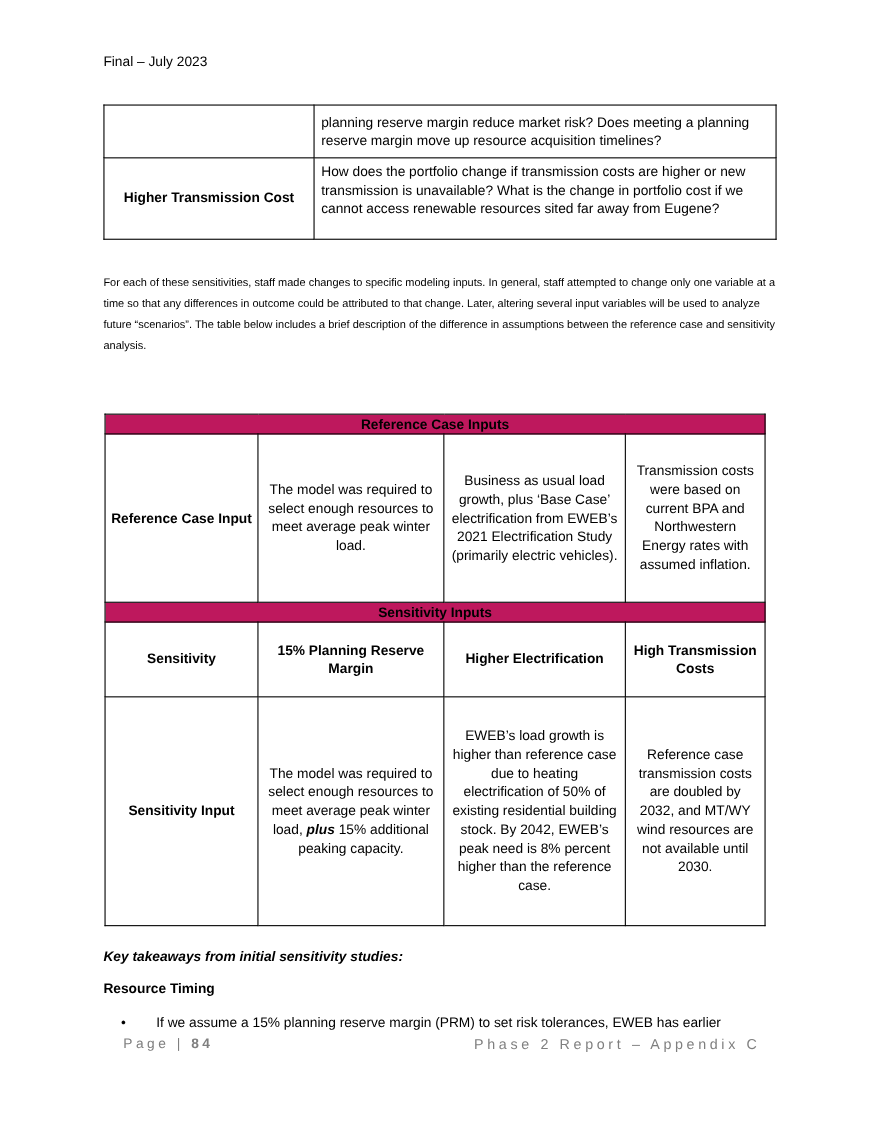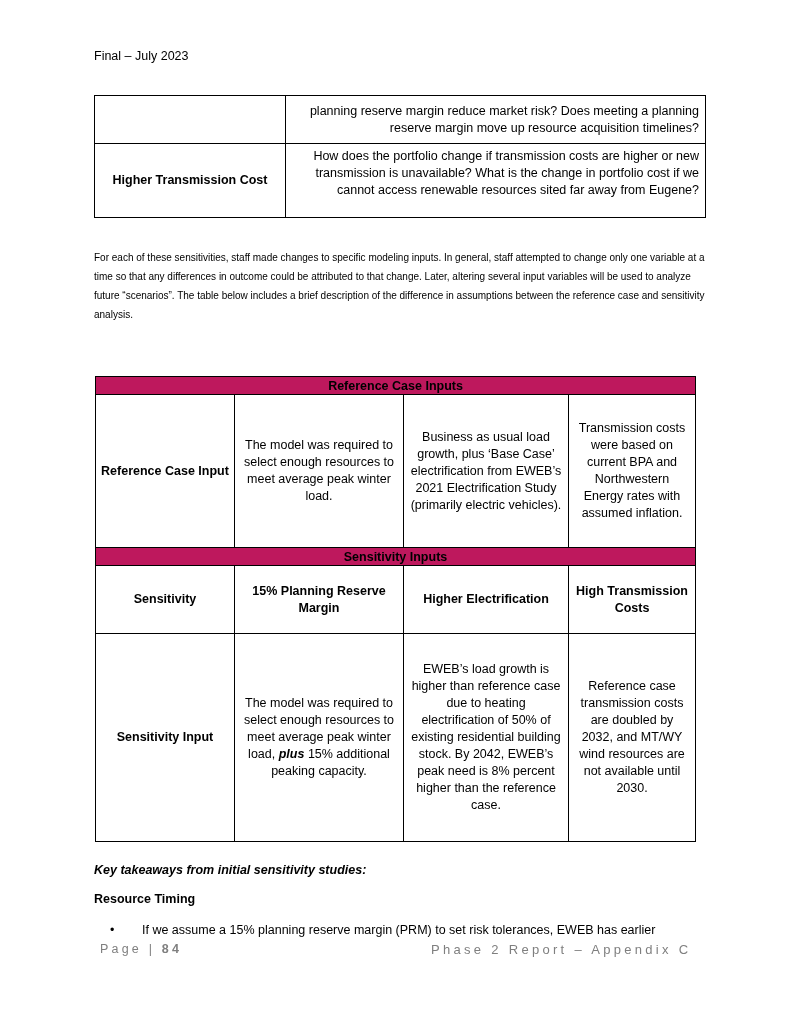--- a/index.html
+++ b/index.html
@@ -4,31 +4,31 @@
 <style>
   html, body { margin: 0; padding: 0; background: #ffffff; }
   body { width: 800px; height: 1035px; position: relative; overflow: hidden;
          font-family: "Liberation Sans", sans-serif; color: #000; }
   .abs { position: absolute; }
   .header-text { left: 94px; top: 49px; font-size: 12.5px; }
   table { border-collapse: collapse; position: absolute; }
   td { border: 1.3px solid #000; font-size: 12.5px; line-height: 17px; vertical-align: middle; }
   .t1 { left: 94px; top: 95px; width: 612px; }
   .t1 td.label { width: 188px; text-align: center; font-weight: bold; margin-left: 25px; }
-  .t1 td.body { padding: 0 6px; text-align: right; }
+  .t1 td.body { padding: 0 6px; text-align: left; }
   .para { left: 94px; top: 248px; width: 614px; font-size: 10px; line-height: 19px; }
   .t2 { left: 95px; top: 376px; width: 600px; table-layout: fixed; }
   .t2 td { text-align: center; padding: 0 5px; }
   .t2 td.band { background: #be185d; font-weight: bold; height: 17px; padding: 0; line-height: 16px; }
   .t2 td.bold { font-weight: bold; }
   .kt { left: 94px; top: 863px; font-size: 12.5px; font-weight: bold; font-style: italic; text-align: center; }
   .rt { left: 94px; top: 892px; font-size: 12.5px; font-weight: bold; }
   .bullet-row { left: 110px; top: 923px; font-size: 12.5px; }
   .bullet-row .dot { display: inline-block; width: 32px; }
-  .footer-left { left: 100px; top: 942px; font-size: 12.5px; color: #7f7f7f; letter-spacing: 3.2px; }
+  .footer-left { left: 112px; top: 942px; font-size: 12.5px; color: #7f7f7f; letter-spacing: 3.2px; }
   .footer-left b { color: #7f7f7f; }
   .footer-right { left: 431px; top: 942px; font-size: 13px; color: #7f7f7f; letter-spacing: 3.3px; }
 </style>
 </head>
 <body>
 
 <div class="abs header-text">Final – July 2023</div>
 
 <table class="t1">
   <tbody>

